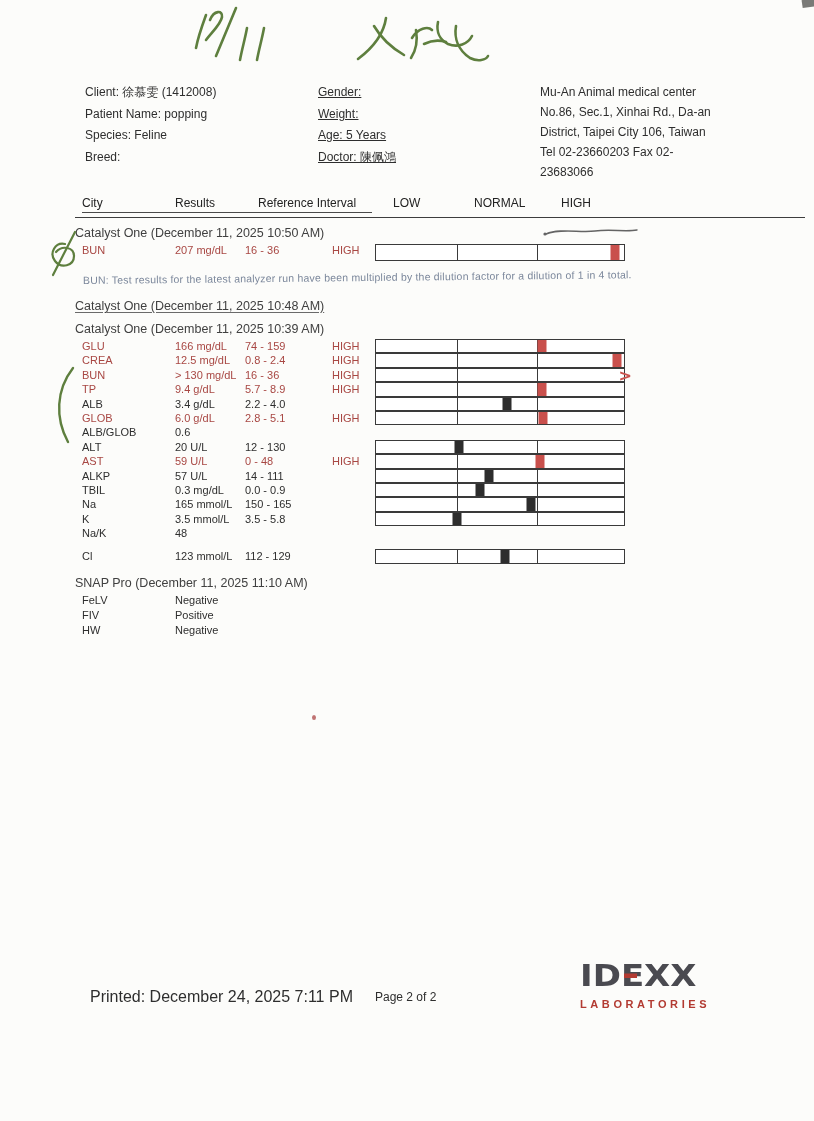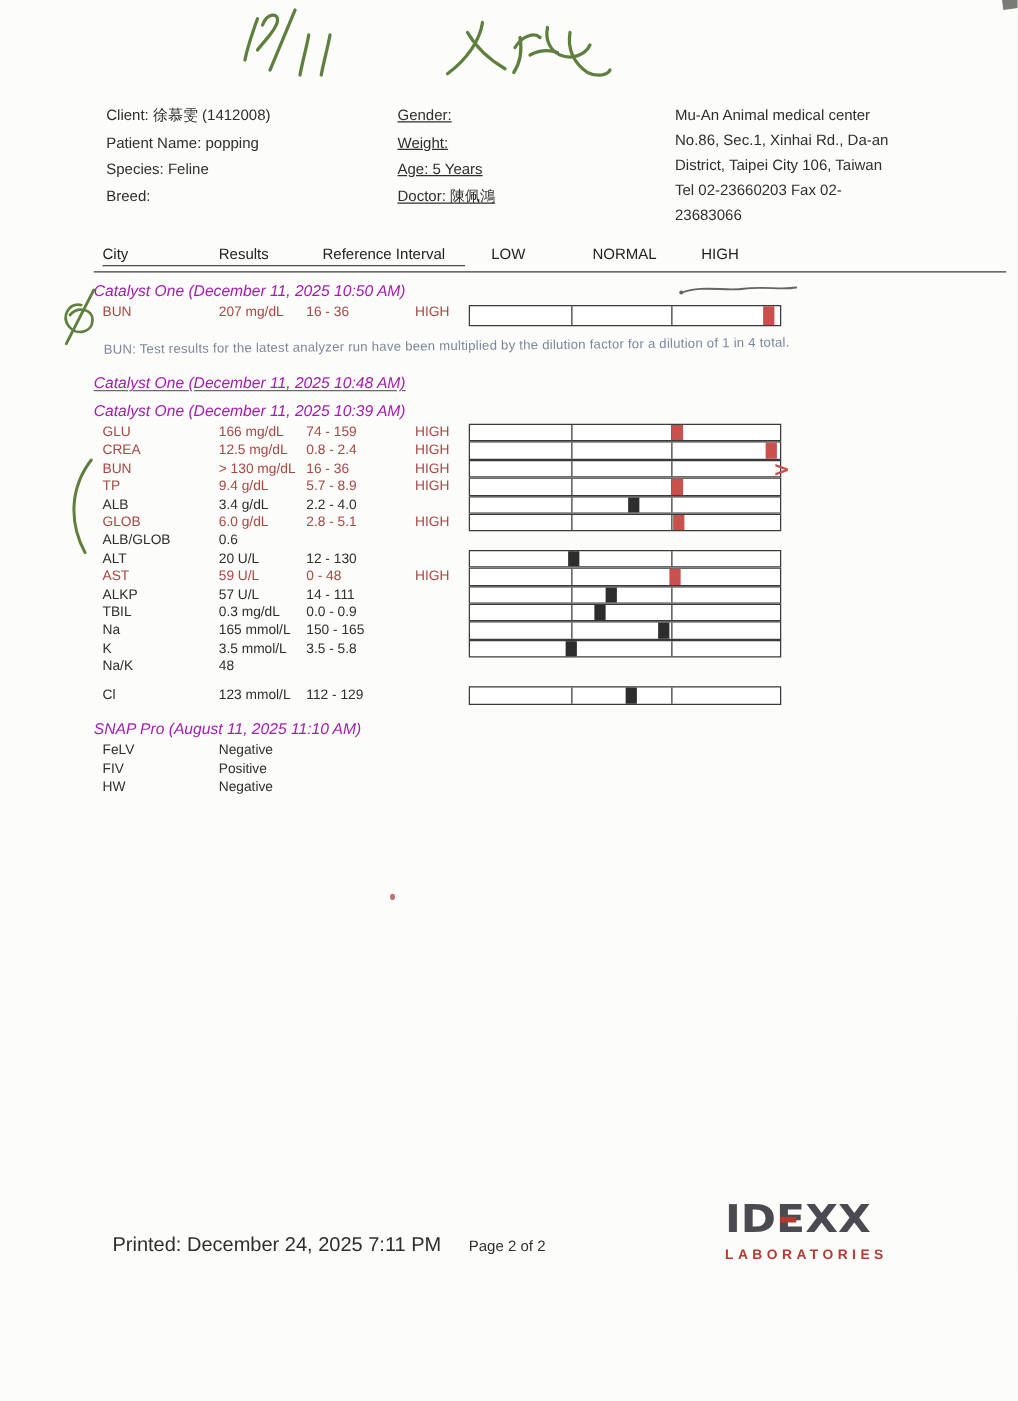--- a/index.html
+++ b/index.html
@@ -15,21 +15,21 @@
   .col-right{left:455px;line-height:20px;width:230px;white-space:normal;}
   
   .report{position:absolute;left:75px;top:196px;width:730px;font-size:11px;}
   .thead{position:relative;height:16px;font-size:12px;color:#222;}
   .th{position:absolute;top:0;white-space:nowrap;}
   .th-test{left:7px;}.th-results{left:100px;}.th-ref{left:183px;}
   .th-low{left:318px;}.th-normal{left:399px;}.th-high{left:486px;}
   .thead-underline{position:absolute;left:7px;top:16px;width:290px;border-top:1px solid #4a4a4a;}
   .thead-rule{margin-top:5px;border-top:1.6px solid #3d3d3d;width:730px;}
   .section{position:relative;}
-  .section-title{font-size:12.5px;color:#a21caf;white-space:nowrap;font-style:italic;}
+  .section-title{font-size:12.5px;color:#404040;white-space:nowrap;}
   .sec0 .section-title{margin-top:8px;}
   .sec1 .section-title{margin-top:13px;text-decoration:underline;text-underline-offset:2px;text-decoration-color:#6a6a6a;}
   .sec2 .section-title{margin-top:9px;}
   .sec3 .section-title{margin-top:12px;font-size:12.5px;}
   .rows{margin-top:3px;}
   .row{position:relative;}
   .sec0 .row{height:19px;}
   .sec1 .row{height:15.6px;}
   .sec2 .row{height:14.4px;}
   .sec3 .row{height:15px;}
@@ -288,21 +288,21 @@
               <span class="c ref">112 - 129</span>
               <div class="bar">
                 <i class="dv dv1"></i>
                 <i class="dv dv2"></i>
                 <span class="marker black" style="left: 52%;"></span>
               </div>
             </div>
           </div>
         </div>
         <div class="section sec3">
-          <div class="section-title">SNAP Pro (August 11, 2025 11:10 AM)</div>
+          <div class="section-title">SNAP Pro (December 11, 2025 11:10 AM)</div>
           <div class="rows">
             <div class="row">
               <span class="c test">FeLV</span>
               <span class="c result">Negative</span>
             </div>
             <div class="row">
               <span class="c test">FIV</span>
               <span class="c result">Positive</span>
             </div>
             <div class="row">

